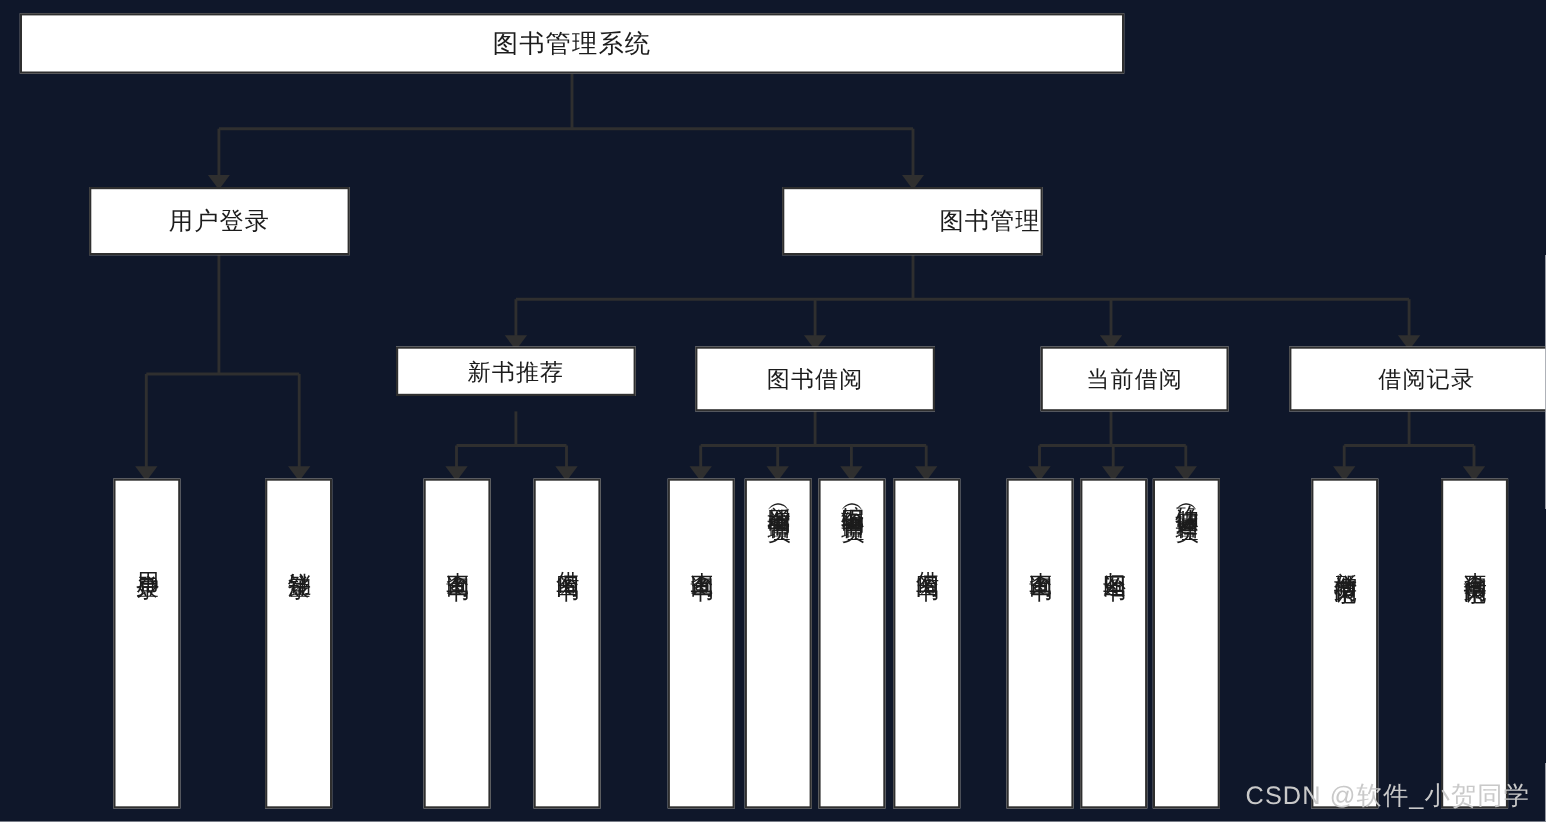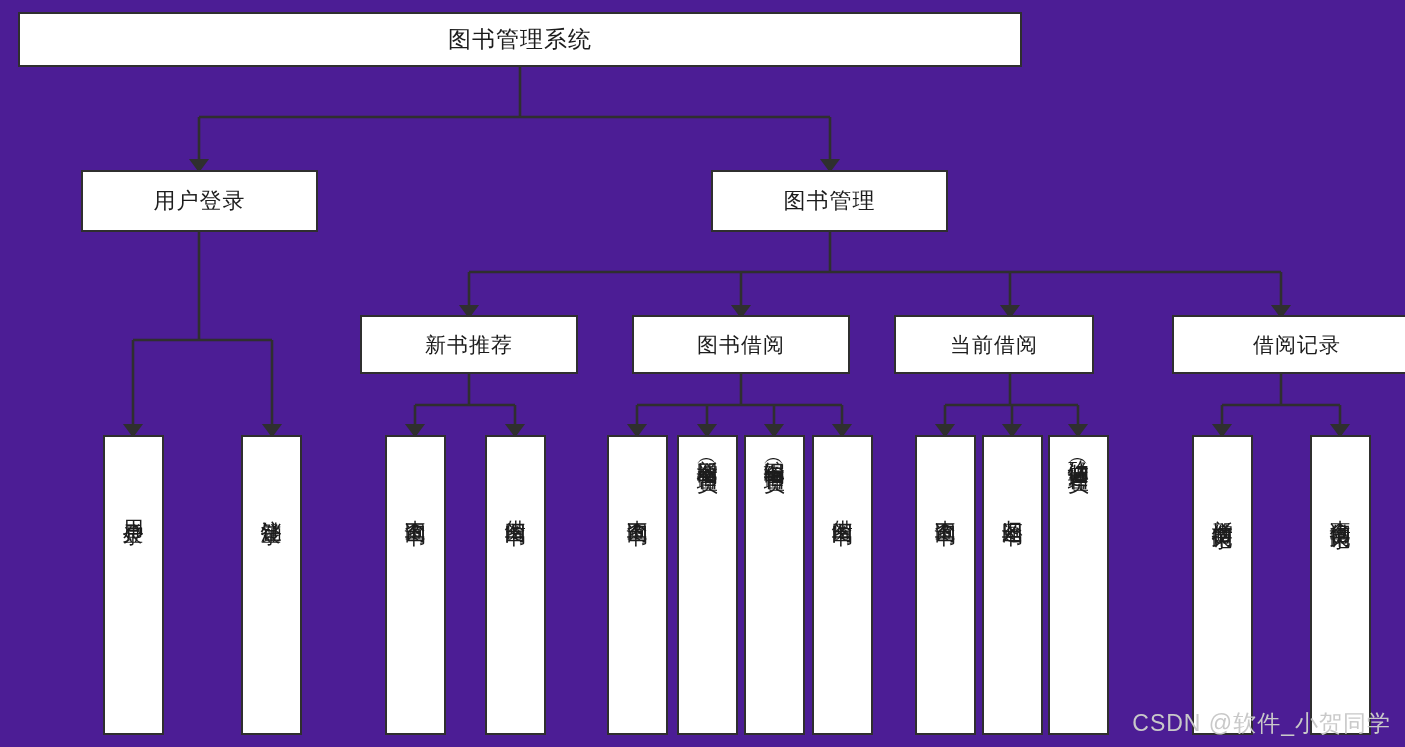--- a/index.html
+++ b/index.html
@@ -5,21 +5,21 @@
 <style>
   html,body{margin:0;padding:0;background:#ffffff;}
   body{
     font-family:"Liberation Sans","DejaVu Sans",sans-serif;
     -webkit-font-smoothing:antialiased;
   }
   #canvas{
     position:relative;
     width:1405px;
     height:747px;
-    background:#4c1d95;
+    background:#0f172a;
     overflow:hidden;
   }
   svg.wires{
     position:absolute;
     left:0; top:0;
     width:1405px; height:747px;
     pointer-events:none;
   }
   .node{
     position:absolute;
@@ -125,33 +125,33 @@
   </svg>
 
   <div class="node root" style="left:18px;top:12px;width:1004px;height:55px;">
     <span>图书管理系统</span>
   </div>
 
   <div class="node lvl1" style="left:81px;top:170px;width:237px;height:62px;">
     <span>用户登录</span>
   </div>
 
-  <div class="node lvl1" style="left:711px;top:170px;width:237px;height:62px;">
+  <div class="node lvl1" style="left:711px;top:170px;width:237px;height:62px;justify-content:flex-end;">
     <span>图书管理</span>
   </div>
 
-  <div class="node lvl2" style="left:360px;top:315px;width:218px;height:59px;">
+  <div class="node lvl2" style="left:360px;top:315px;width:218px;height:45px;">
     <span>新书推荐</span>
   </div>
 
   <div class="node lvl2" style="left:632px;top:315px;width:218px;height:59px;text-align:center;">
     <span>图书借阅</span>
   </div>
 
-  <div class="node lvl2" style="left:894px;top:315px;width:200px;height:59px;text-align:right;">
+  <div class="node lvl2" style="left:946px;top:315px;width:171px;height:59px;text-align:right;">
     <span>当前借阅</span>
   </div>
 
   <div class="node lvl2" style="left:1172px;top:315px;width:250px;height:59px;">
     <span>借阅记录</span>
   </div>
 
   <div class="node leaf leaf-pad-short" style="left:103px;top:435px;width:61px;height:300px;">
     <span class="vtext">用户登录</span>
   </div>

